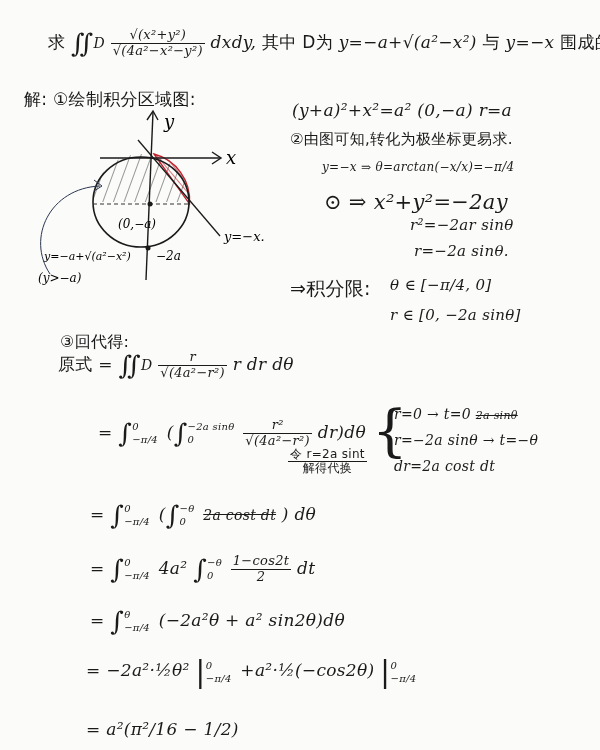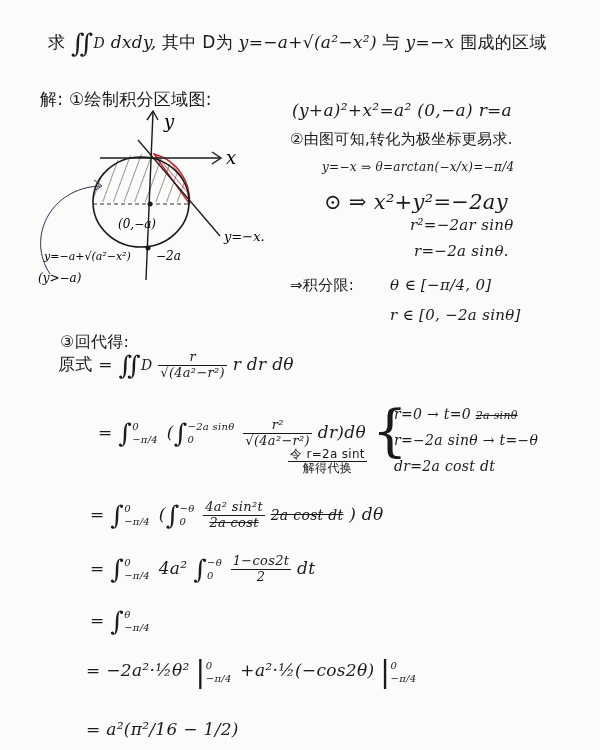--- a/index.html
+++ b/index.html
@@ -22,29 +22,33 @@
   .strike { text-decoration:line-through; }
   svg text { font-family:"DejaVu Serif", serif; font-style:italic; }
   .brace { font-size:56px; font-style:normal; position:absolute; font-weight:200; }
 </style>
 </head>
 <body>
 
 <div class="line" style="left:48px; top:28px;">
   <span class="cn">求</span>
   <span class="int">∬</span><span class="small">D</span>
+  <span class="frac">
+    <span class="num">√(x²+y²)</span>
+    <span class="den">√(4a²−x²−y²)</span>
+  </span>
   <span>dxdy,</span>
   <span class="cn">其中 D为</span>
   <span>y=−a+√(a²−x²)</span>
   <span class="cn">与</span>
   <span>y=−x</span>
   <span class="cn">围成的区域</span>
 </div>
 
-<div class="line" style="left:40px; top:88px;text-align:right;">
+<div class="line" style="left:24px; top:88px;text-align:right;">
   <span class="cn">解:</span>
   <span class="cn">①绘制积分区域图:</span>
 </div>
 <div class="line" style="left:292px; top:100px;">
   <span>(y+a)²+x²=a²</span>
   <span>(0,−a)</span>
   <span>r=a</span>
 </div>
 
 <svg width="280" height="210" style="position:absolute; left:30px; top:108px;" viewBox="0 0 280 210">
@@ -95,21 +99,21 @@
   <path d="M 20 166 C -4 130, 20 80, 70 78" fill="none" stroke="#2a3550" stroke-width="1"></path>
   <path d="M 64 72 L 72 78 L 64 83" fill="none" stroke="#2a3550" stroke-width="1"></path>
 </svg>
 
 <div class="line cn" style="left:290px; top:130px; font-size:15px;">②由图可知,转化为极坐标更易求.</div>
 <div class="line" style="left:322px; top:160px; font-size:12px;">y=−x ⇒ θ=arctan(−x/x)=−π/4</div>
 <div class="line" style="left:324px; top:190px; font-size:21px;text-align:center;">⊙ ⇒ x²+y²=−2ay</div>
 <div class="line" style="left:410px; top:216px; font-size:15px;">r²=−2ar sinθ</div>
 <div class="line" style="left:414px; top:242px; font-size:15px;">r=−2a sinθ.</div>
 
-<div class="line cn" style="left:290px; top:276px; font-size:15px;">⇒积分限:</div>
+<div class="line cn" style="left:290px; top:276px; font-size:19px;">⇒积分限:</div>
 <div class="line" style="left:390px; top:276px; font-size:15px;">θ ∈ [−π/4, 0]</div>
 <div class="line" style="left:390px; top:306px; font-size:15px;">r ∈ [0, −2a sinθ]</div>
 
 <div class="line cn" style="left:60px; top:332px; font-size:16px;">③回代得:</div>
 
 <div class="line" style="left:58px; top:350px;">
   <span class="cn">原式</span>
   <span>=</span>
   <span class="int">∬</span><span class="small">D</span>
   <span class="frac">
@@ -141,43 +145,40 @@
   <span>r=0 → t=0</span>
   <span class="strike" style="font-size:11px;">2a sinθ</span>
 </div>
 <div class="line" style="left:394px; top:432px; font-size:14px;">r=−2a sinθ → t=−θ</div>
 <div class="line" style="left:394px; top:458px; font-size:14px;">dr=2a cost dt</div>
 
 <div class="line" style="left:90px; top:500px;">
   <span>=</span>
   <span class="int">∫</span><span class="lim"><span>0</span><span>−π/4</span></span>
   (<span class="int">∫</span><span class="lim"><span>−θ</span><span>0</span></span>
-  <span class="frac">
-    <span class="num">4a² sin²t</span>
-    <span class="den strike">2a cost</span>
-  </span>
   <span class="strike small">2a cost dt</span>
   <span>) dθ</span>
 </div>
 
 <div class="line" style="left:90px; top:554px;">
   <span>=</span>
   <span class="int">∫</span><span class="lim"><span>0</span><span>−π/4</span></span>
   <span>4a²</span>
   <span class="int">∫</span><span class="lim"><span>−θ</span><span>0</span></span>
   <span class="frac">
     <span class="num">1−cos2t</span>
     <span class="den">2</span>
   </span>
   <span>dt</span>
 </div>
 
 <div class="line" style="left:90px; top:606px;">
   <span>=</span>
   <span class="int">∫</span><span class="lim"><span>θ</span><span>−π/4</span></span>
+  <span>(−2a²θ + a² sin2θ)dθ</span>
 </div>
 
 <div class="line" style="left:86px; top:654px;">
   <span>=</span>
   <span>−2a²·½θ²</span>
   <span class="int" style="font-size:30px;">|</span><span class="lim"><span>0</span><span>−π/4</span></span>
   <span>+a²·½(−cos2θ)</span>
   <span class="int" style="font-size:30px;">|</span><span class="lim"><span>0</span><span>−π/4</span></span>
 </div>
 

